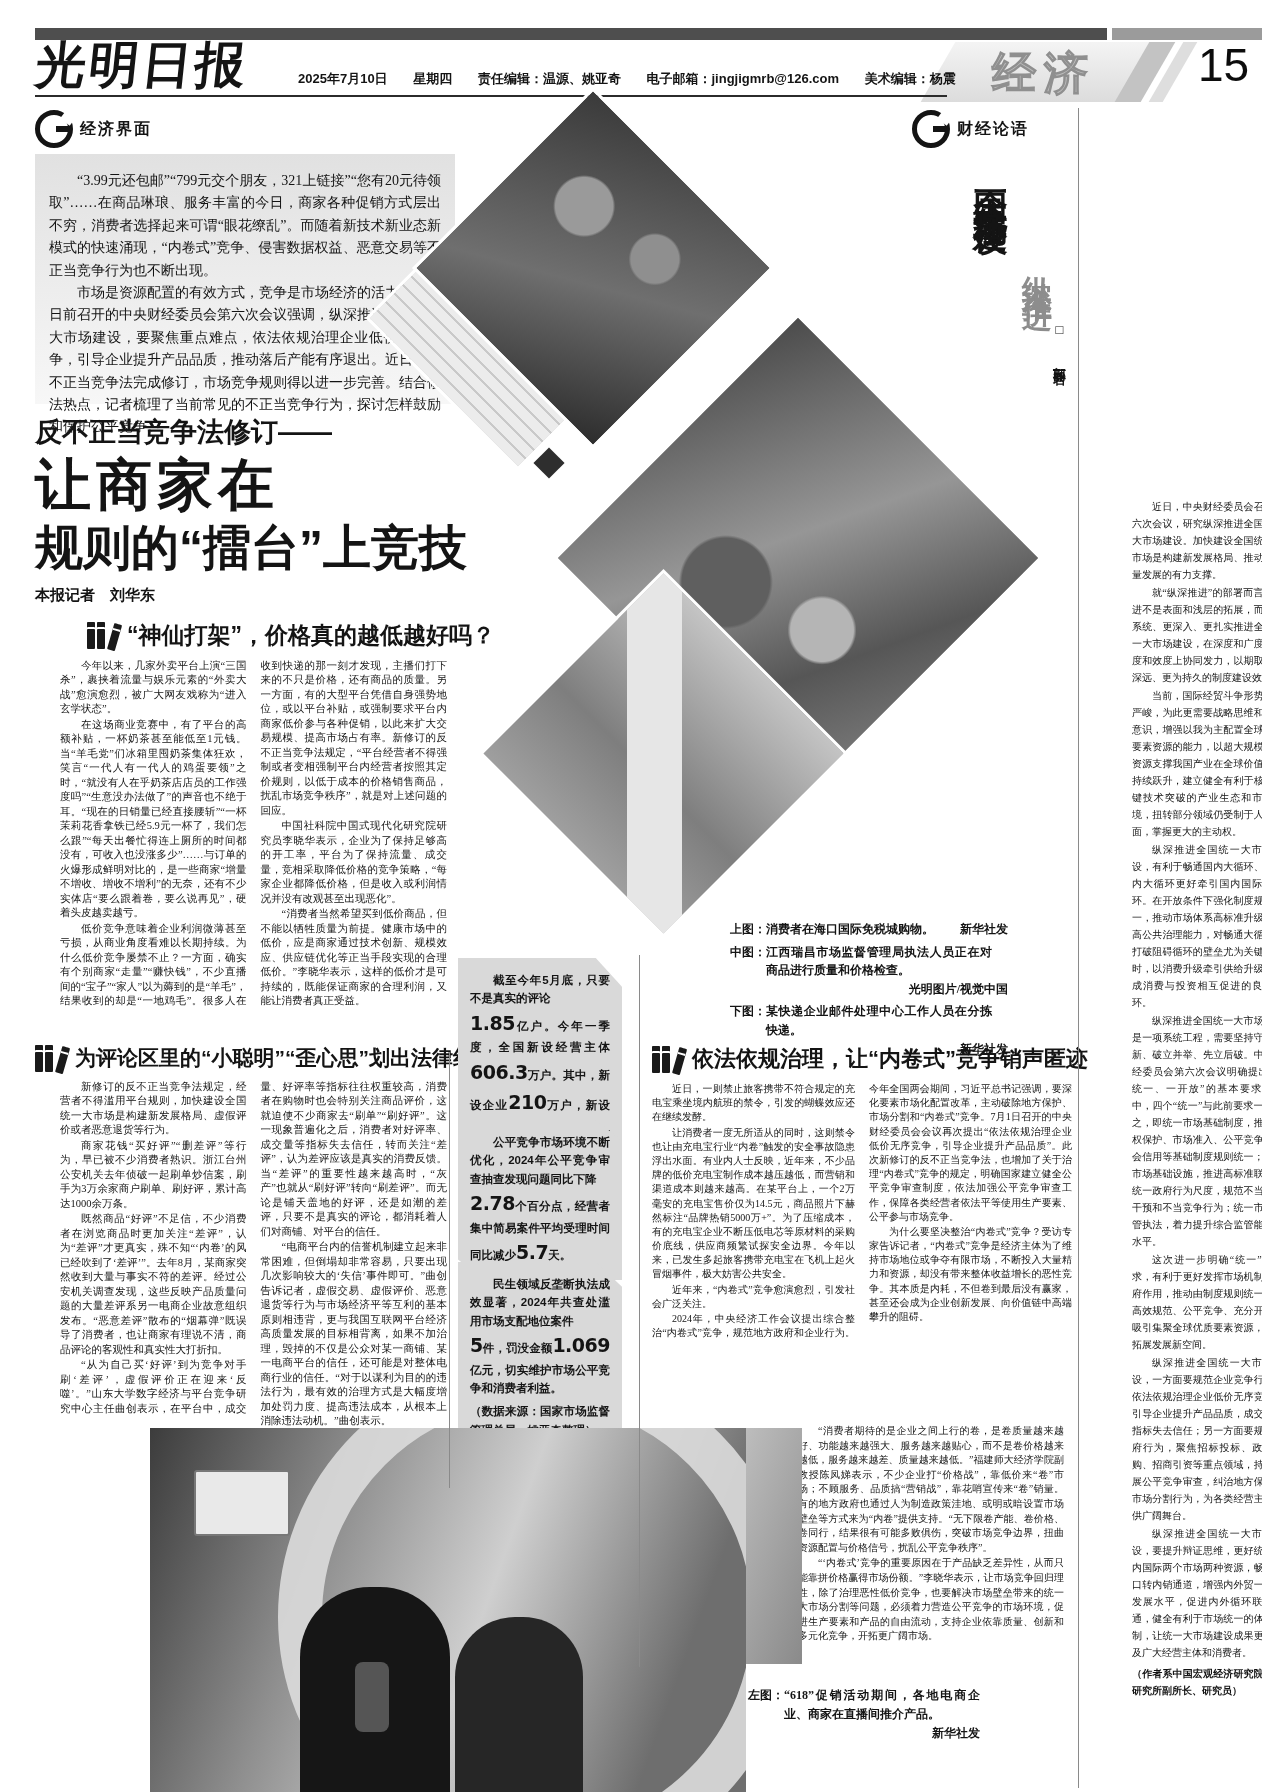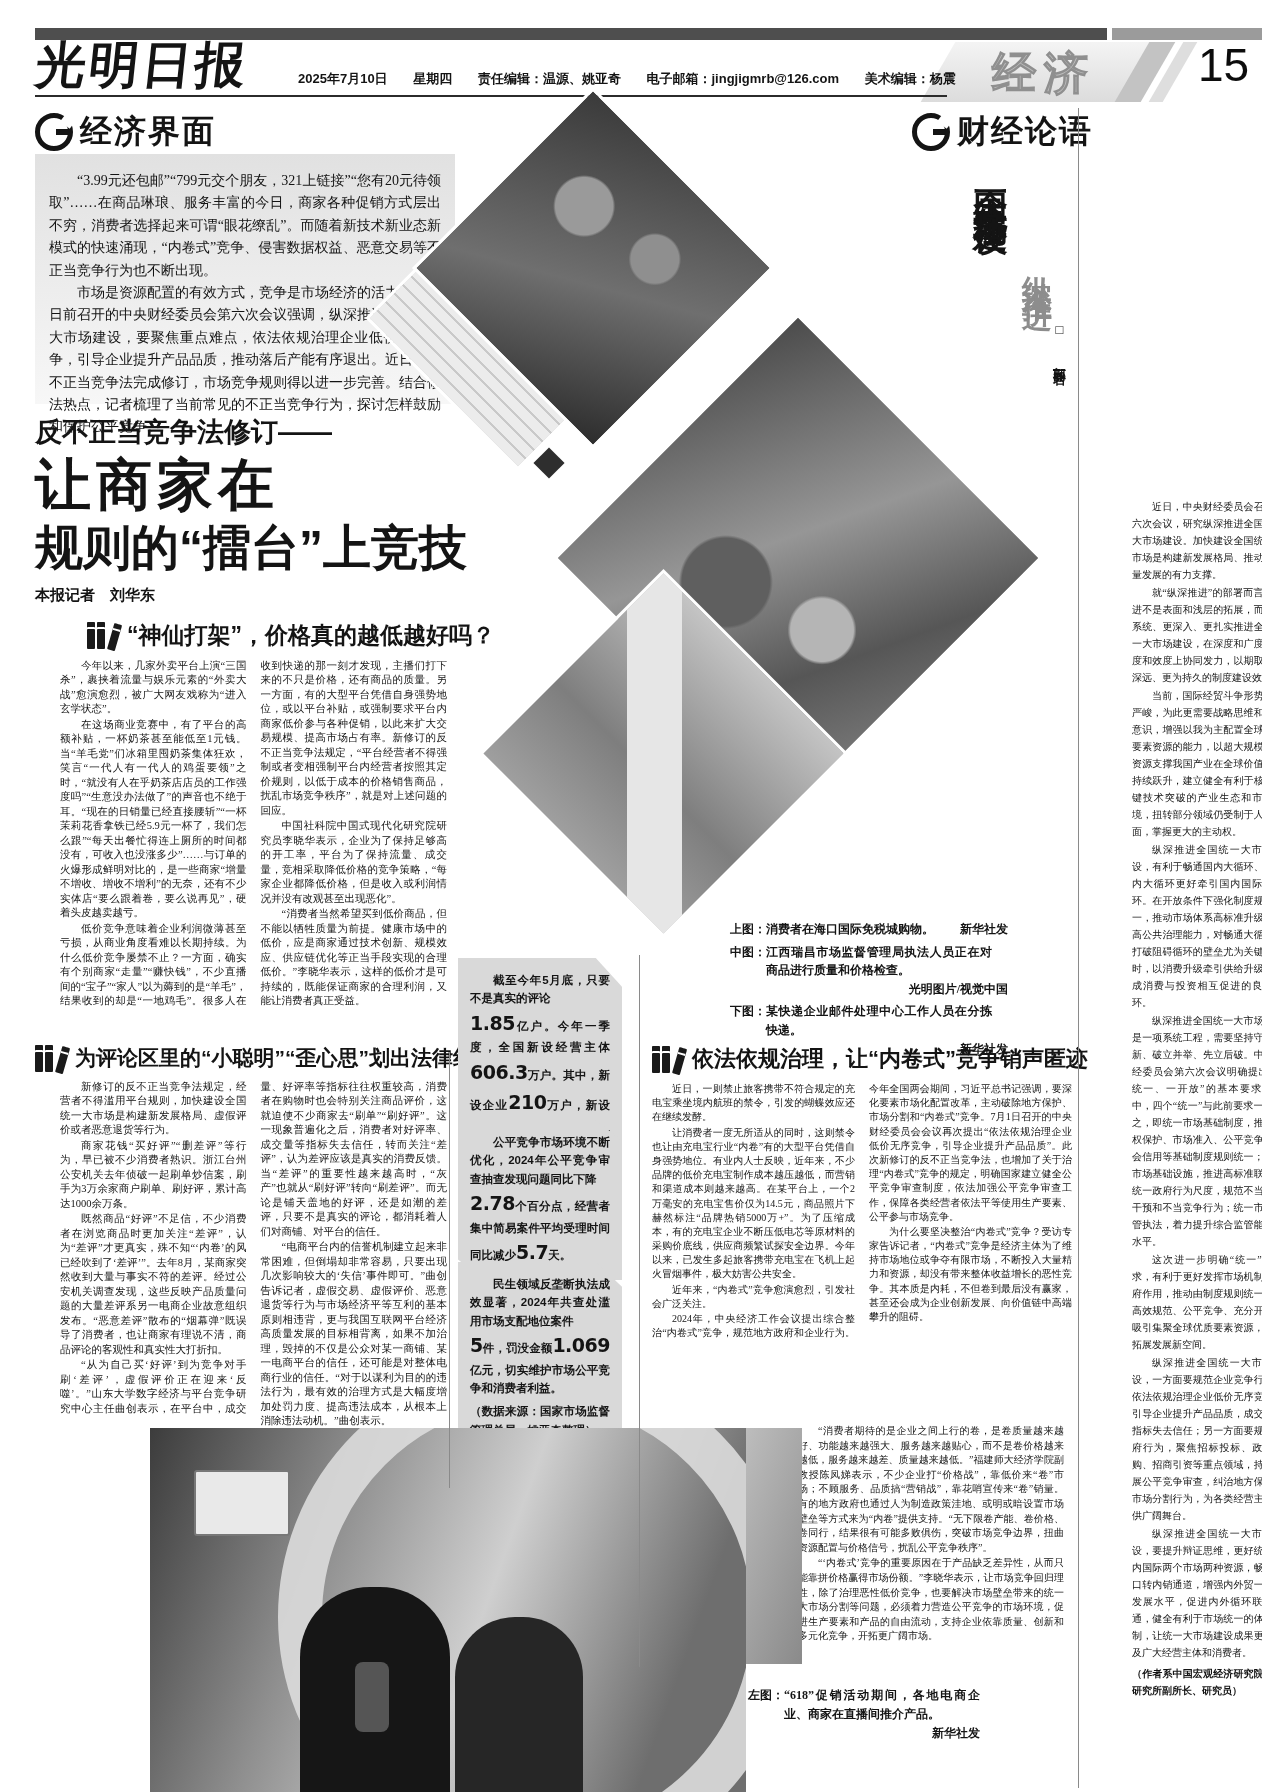--- a/index.html
+++ b/index.html
@@ -18,21 +18,21 @@
   .dateline{position:absolute;left:298px;top:70px;font-family:"Liberation Sans",sans-serif;font-size:13px;font-weight:bold;}
   .dateline span{margin-right:22px;}
   .header-rule{position:absolute;left:35px;top:95px;width:912px;height:2px;background:#2b2b2b;}
   
   .brand{position:absolute;display:flex;align-items:center;font-family:"Liberation Sans",sans-serif;}
   .brand-left{left:35px;top:110px;}
   .brand-right{left:912px;top:110px;}
   .gicon{width:28px;height:28px;border:5px solid #141414;border-radius:50%;position:relative;margin-right:7px;flex:0 0 auto;}
   .gicon::before{content:'';position:absolute;right:-6px;top:-2px;width:12px;height:10px;background:#fff;transform:rotate(38deg);}
   .gicon::after{content:'';position:absolute;right:-1px;top:11px;width:13px;height:6px;background:#141414;}
-  .brand-label{font-size:32px;font-weight:bold;letter-spacing:2px;}
+  .brand-label{font-size:16px;font-weight:bold;letter-spacing:2px;}
   
   .intro-box{position:absolute;left:35px;top:154px;width:392px;height:218px;padding:16px 14px;
         background:linear-gradient(180deg,#e1e1e1,#f7f7f7);font-size:14px;line-height:1.6;text-align:justify;}
   .intro-box p{margin:0;text-indent:2em;}
   .kicker{position:absolute;left:35px;top:414px;font-family:"Liberation Sans",sans-serif;font-size:27px;font-weight:bold;}
   .hl1{position:absolute;left:35px;top:448px;font-family:"Liberation Sans",sans-serif;font-size:56px;font-weight:900;letter-spacing:5px;}
   .hl2{position:absolute;left:35px;top:516px;font-family:"Liberation Sans",sans-serif;font-size:48px;font-weight:900;white-space:nowrap;}
   .byline{position:absolute;left:35px;top:586px;font-size:15px;font-weight:bold;}
   
   .art{position:absolute;}
@@ -213,21 +213,21 @@
     <div class="art-head" style="padding-left:0;">
       <span class="books-icon">
           <i></i>
           <i></i>
           <i></i>
         </span>
       <span class="art-title" style="font-size:22px;text-align:center;">依法依规治理，让“内卷式”竞争销声匿迹</span>
     </div>
     <div class="cols2 body-txt-s" style="height:330px;">
         <p class="para">近日，一则禁止旅客携带不符合规定的充电宝乘坐境内航班的禁令，引发的蝴蝶效应还在继续发酵。</p>
-        <p class="para">让消费者一度无所适从的同时，这则禁令也让由充电宝行业“内卷”有的大型平台凭借自身强势地位。有业内人士反映，近年来，不少品牌的低价充电宝制作成本越压越低，而营销和渠道成本则越来越高。在某平台上，一个2万毫安的充电宝售价仅为14.5元，商品照片下赫然标注“品牌热销5000万+”。为了压缩成本，有的充电宝企业不断压低电芯等原材料的采购价底线，供应商频繁试探安全边界。今年以来，已发生多起旅客携带充电宝在飞机上起火冒烟事件，极大妨害公共安全。</p>
+        <p class="para">让消费者一度无所适从的同时，这则禁令也让由充电宝行业“内卷”触发的安全事故隐患浮出水面。有业内人士反映，近年来，不少品牌的低价充电宝制作成本越压越低，而营销和渠道成本则越来越高。在某平台上，一个2万毫安的充电宝售价仅为14.5元，商品照片下赫然标注“品牌热销5000万+”。为了压缩成本，有的充电宝企业不断压低电芯等原材料的采购价底线，供应商频繁试探安全边界。今年以来，已发生多起旅客携带充电宝在飞机上起火冒烟事件，极大妨害公共安全。</p>
         <p class="para">近年来，“内卷式”竞争愈演愈烈，引发社会广泛关注。</p>
         <p class="para">2024年，中央经济工作会议提出综合整治“内卷式”竞争，规范地方政府和企业行为。今年全国两会期间，习近平总书记强调，要深化要素市场化配置改革，主动破除地方保护、市场分割和“内卷式”竞争。7月1日召开的中央财经委员会会议再次提出“依法依规治理企业低价无序竞争，引导企业提升产品品质”。此次新修订的反不正当竞争法，也增加了关于治理“内卷式”竞争的规定，明确国家建立健全公平竞争审查制度，依法加强公平竞争审查工作，保障各类经营者依法平等使用生产要素、公平参与市场竞争。</p>
         <p class="para">为什么要坚决整治“内卷式”竞争？受访专家告诉记者，“内卷式”竞争是经济主体为了维持市场地位或争夺有限市场，不断投入大量精力和资源，却没有带来整体收益增长的恶性竞争。其本质是内耗，不但卷到最后没有赢家，甚至还会成为企业创新发展、向价值链中高端攀升的阻碍。</p>
       </div>
   </div>
   <div class="wide-block">
       <p class="para">“消费者期待的是企业之间上行的卷，是卷质量越来越好、功能越来越强大、服务越来越贴心，而不是卷价格越来越低，服务越来越差、质量越来越低。”福建师大经济学院副教授陈凤娣表示，不少企业打“价格战”，靠低价来“卷”市场；不顾服务、品质搞“营销战”，靠花哨宣传来“卷”销量。有的地方政府也通过人为制造政策洼地、或明或暗设置市场壁垒等方式来为“内卷”提供支持。“无下限卷产能、卷价格、卷同行，结果很有可能多败俱伤，突破市场竞争边界，扭曲资源配置与价格信号，扰乱公平竞争秩序”。</p>
       <p class="para">“‘内卷式’竞争的重要原因在于产品缺乏差异性，从而只能靠拼价格赢得市场份额。”李晓华表示，让市场竞争回归理性，除了治理恶性低价竞争，也要解决市场壁垒带来的统一大市场分割等问题，必须着力营造公平竞争的市场环境，促进生产要素和产品的自由流动，支持企业依靠质量、创新和多元化竞争，开拓更广阔市场。</p>
     </div>
 

